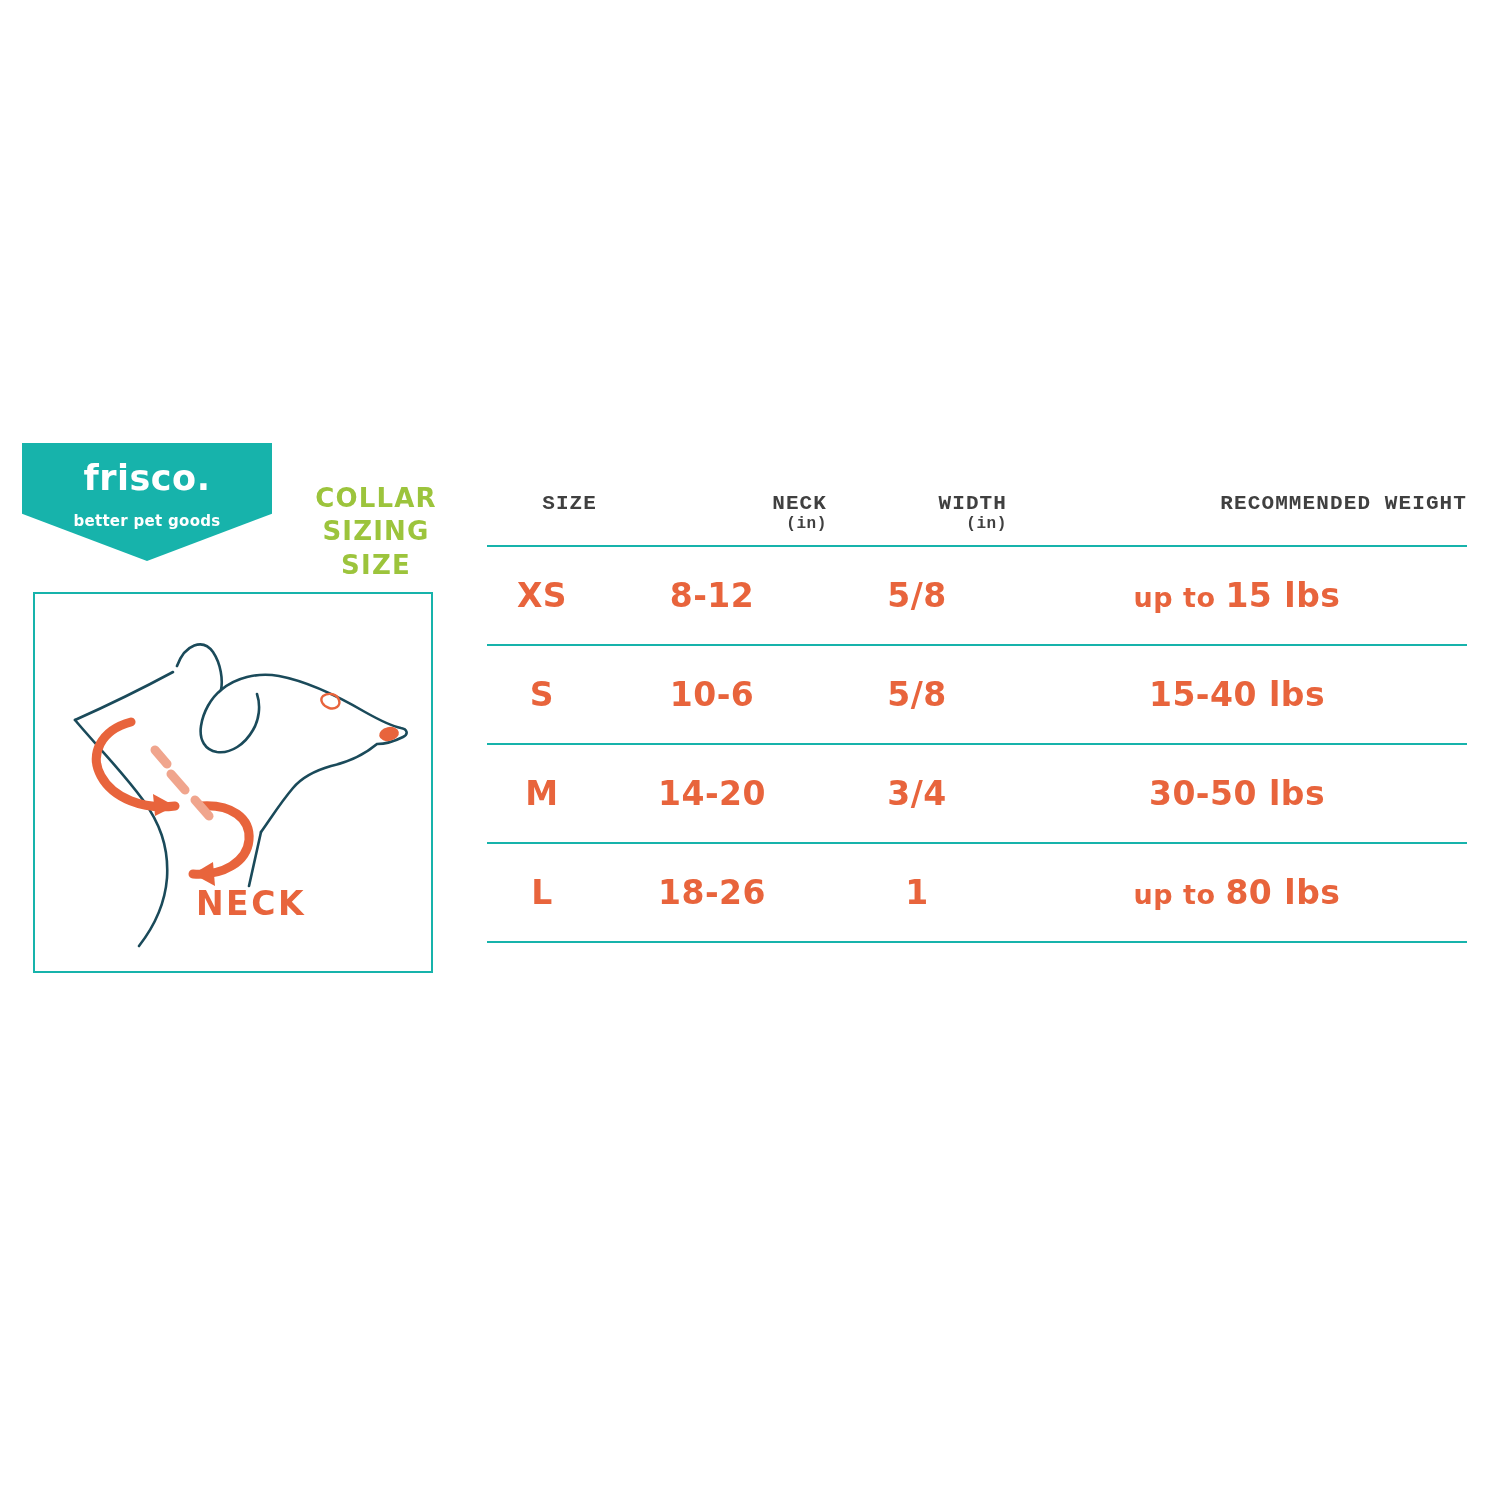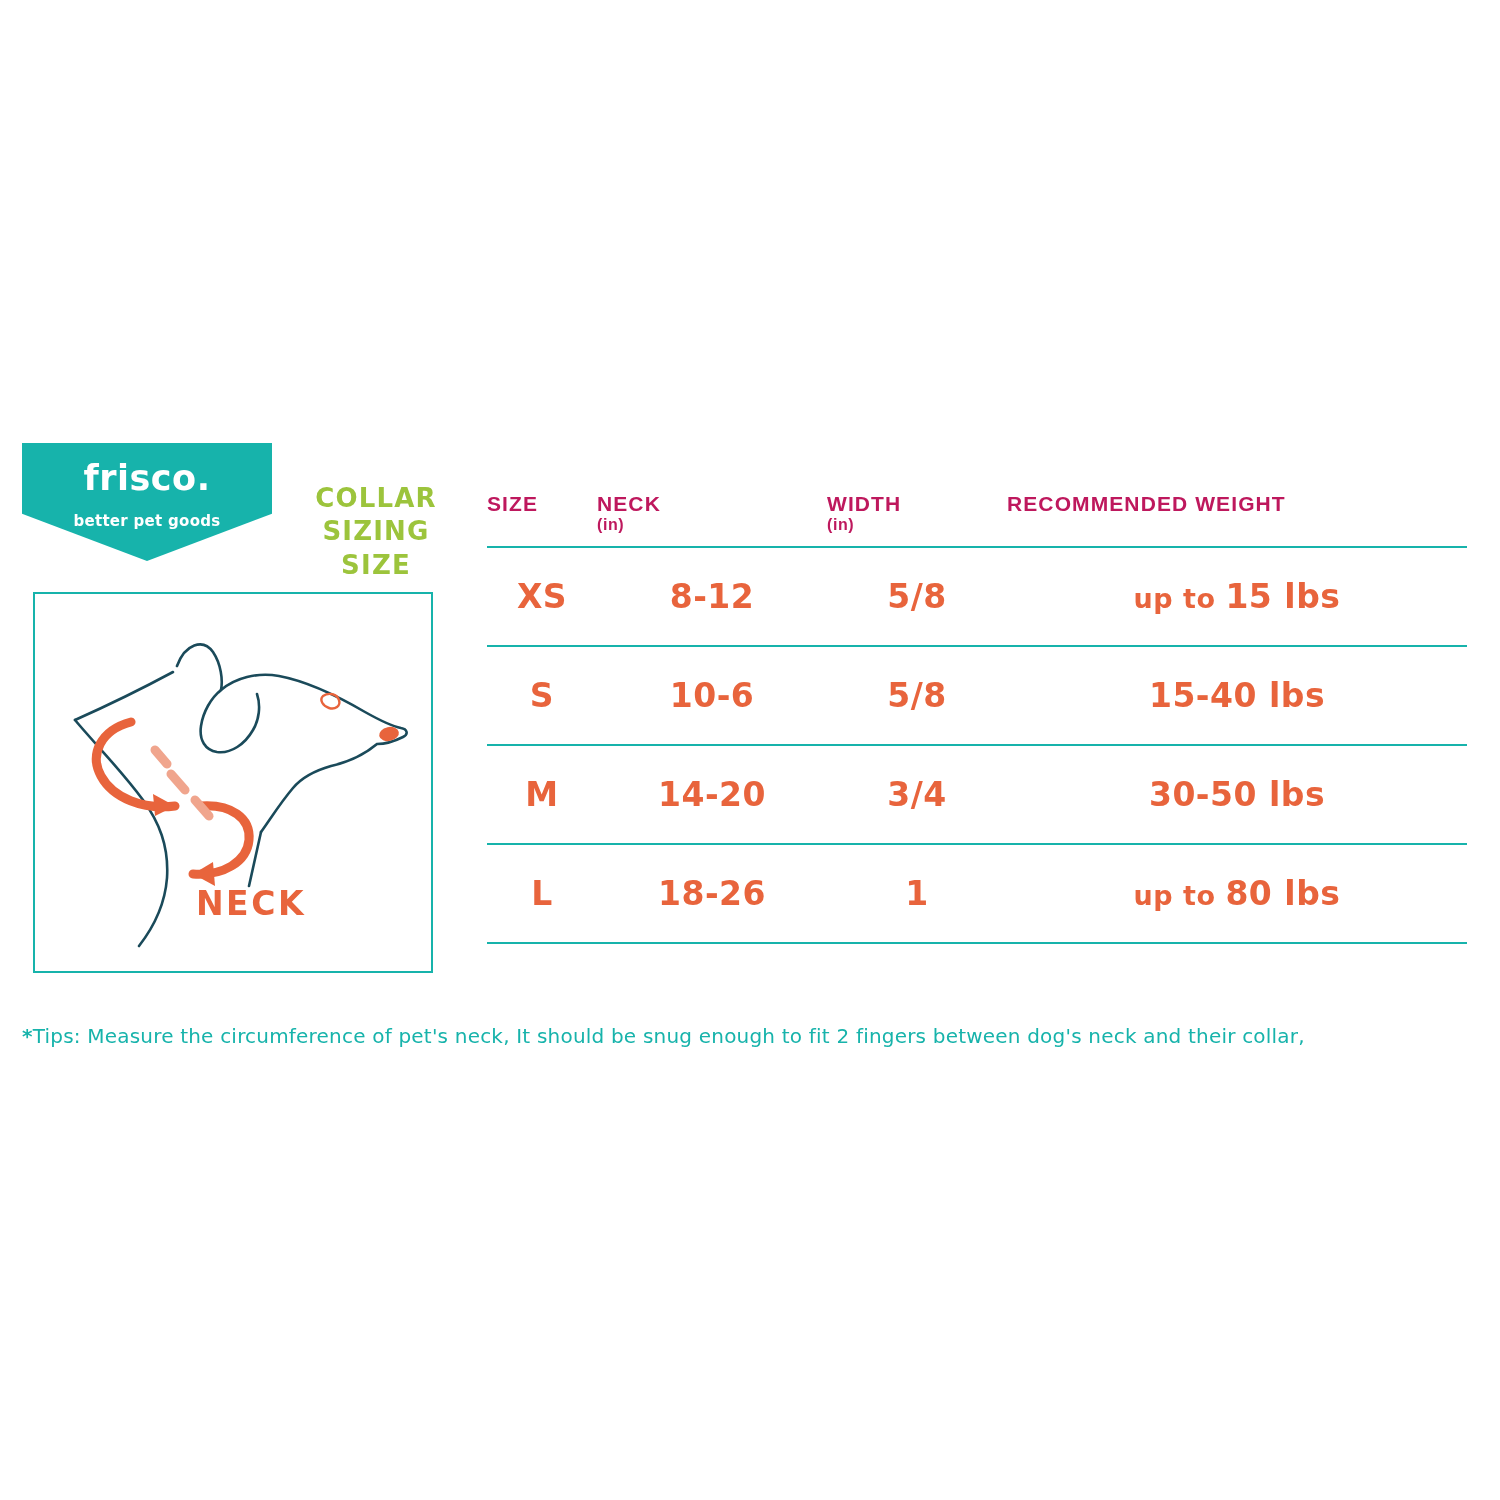--- a/index.html
+++ b/index.html
@@ -99,28 +99,28 @@
     left: 487px;
     top: 492px;
     width: 980px;
   }
   table.size-table {
     border-collapse: collapse;
     width: 980px;
     table-layout: fixed;
   }
   table.size-table th {
-    color: #be185d;
-    font-family: Liberation Sans, sans-serif;
+    color: #404040;
+    font-family: Liberation Mono, monospace;
     font-size: 21px;
     font-weight: bold;
     letter-spacing: 1.1px;
     padding: 0 0 12px 0;
     vertical-align: top;
-    text-align: left;
+    text-align: right;
   }
   table.size-table th .unit {
     display: block;
     font-size: 16px;
     letter-spacing: 0.6px;
     font-weight: bold;
   }
   table.size-table td {
     color: #e8643c;
     font-family: "DejaVu Sans", sans-serif;
@@ -258,17 +258,14 @@
         <tr>
           <td>L</td>
           <td>18-26</td>
           <td>1</td>
           <td class="weight-cell"><span class="small">up to </span><span>80 lbs</span></td>
         </tr>
       </tbody>
     </table>
   </div>
 
-  <div class="tips">
-    <span class="star">*</span><span>Tips:  Measure the circumference of pet's neck, It should be snug enough to fit 2 fingers between dog's neck and their collar,</span>
-  </div>
 
 </div>
 
 </body></html>

